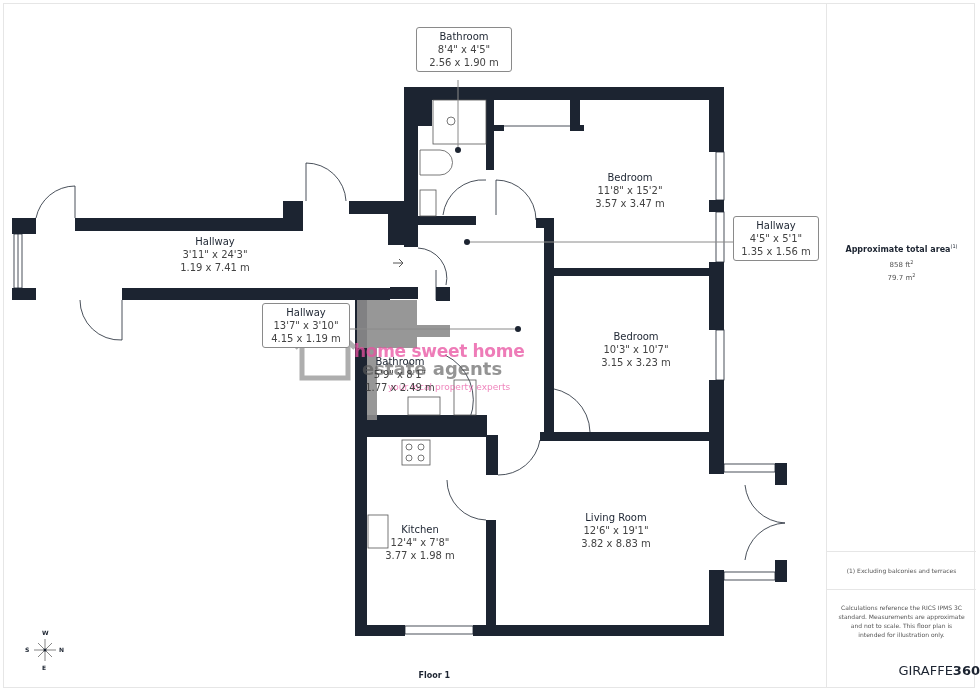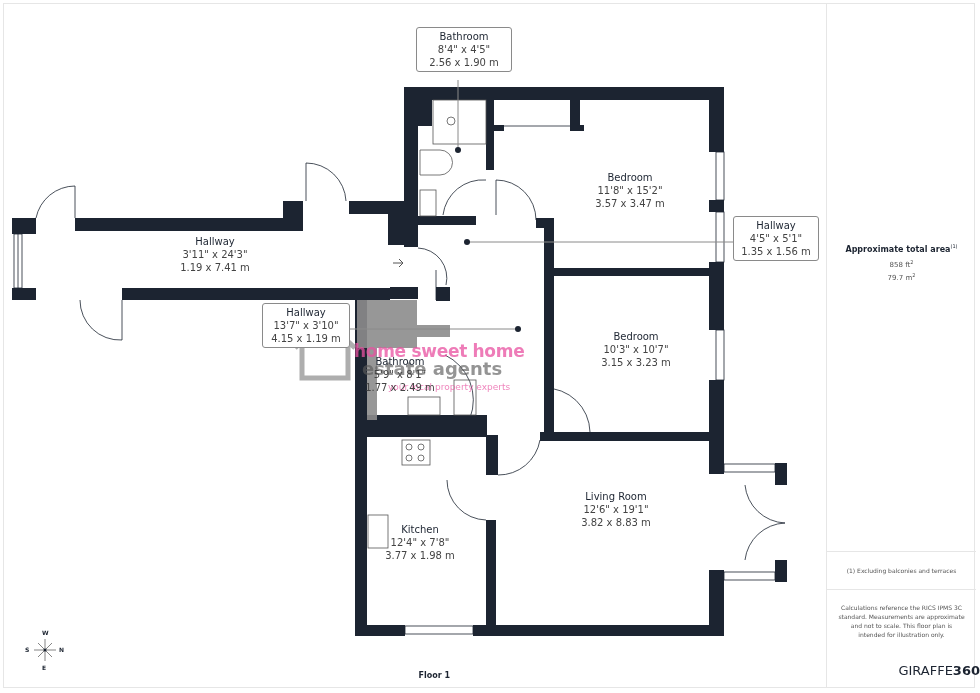--- a/index.html
+++ b/index.html
@@ -186,21 +186,21 @@
   <div class="d">10'3" x 10'7"</div>
   <div class="d">3.15 x 3.23 m</div>
 </div>
 
 <div class="lbl" style="left:375px;top:523px;width:90px;">
   <div class="t">Kitchen</div>
   <div class="d">12'4" x 7'8"</div>
   <div class="d">3.77 x 1.98 m</div>
 </div>
 
-<div class="lbl" style="left:566px;top:490px;width:100px;">
+<div class="lbl" style="left:566px;top:511px;width:100px;">
   <div class="t">Living Room</div>
   <div class="d">12'6" x 19'1"</div>
   <div class="d">3.82 x 8.83 m</div>
 </div>
 
 <div class="compass">
   <svg width="46" height="46" style="position:absolute;left:0;top:0">
     <g stroke="#666" stroke-width="0.8">
       <line x1="23" y1="12" x2="23" y2="34"></line>
       <line x1="12" y1="23" x2="34" y2="23"></line>

